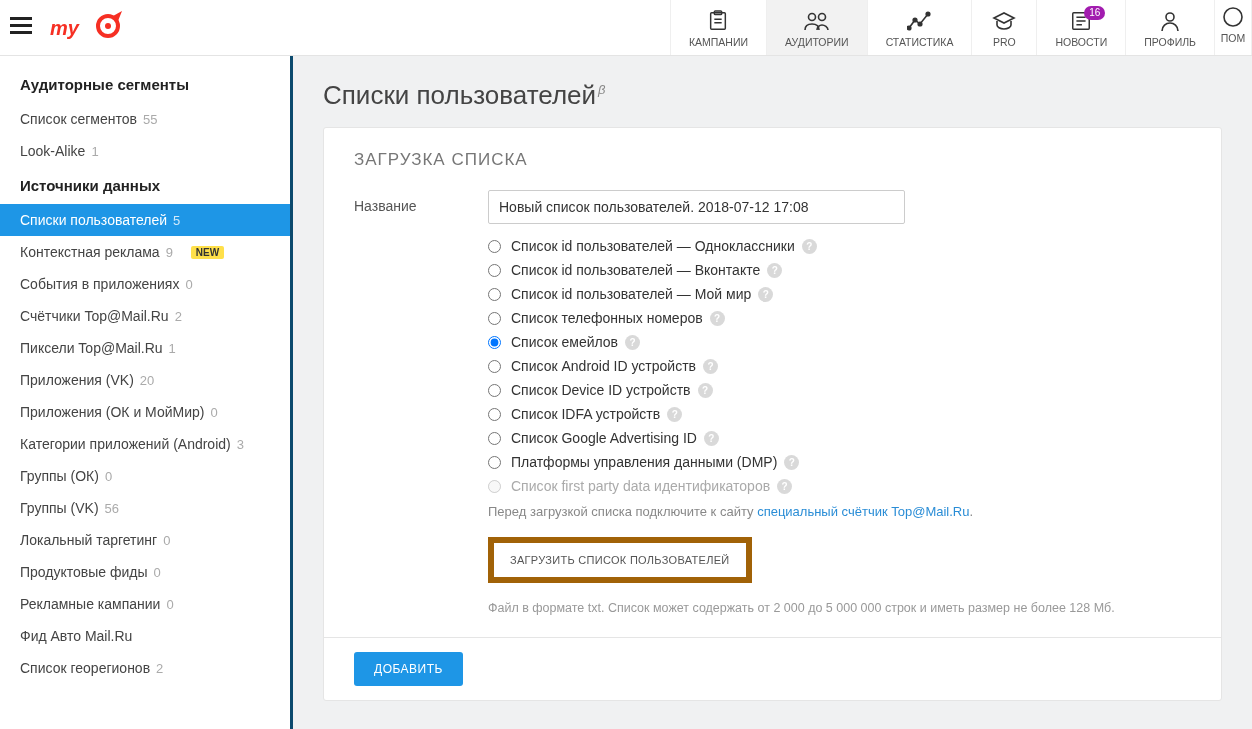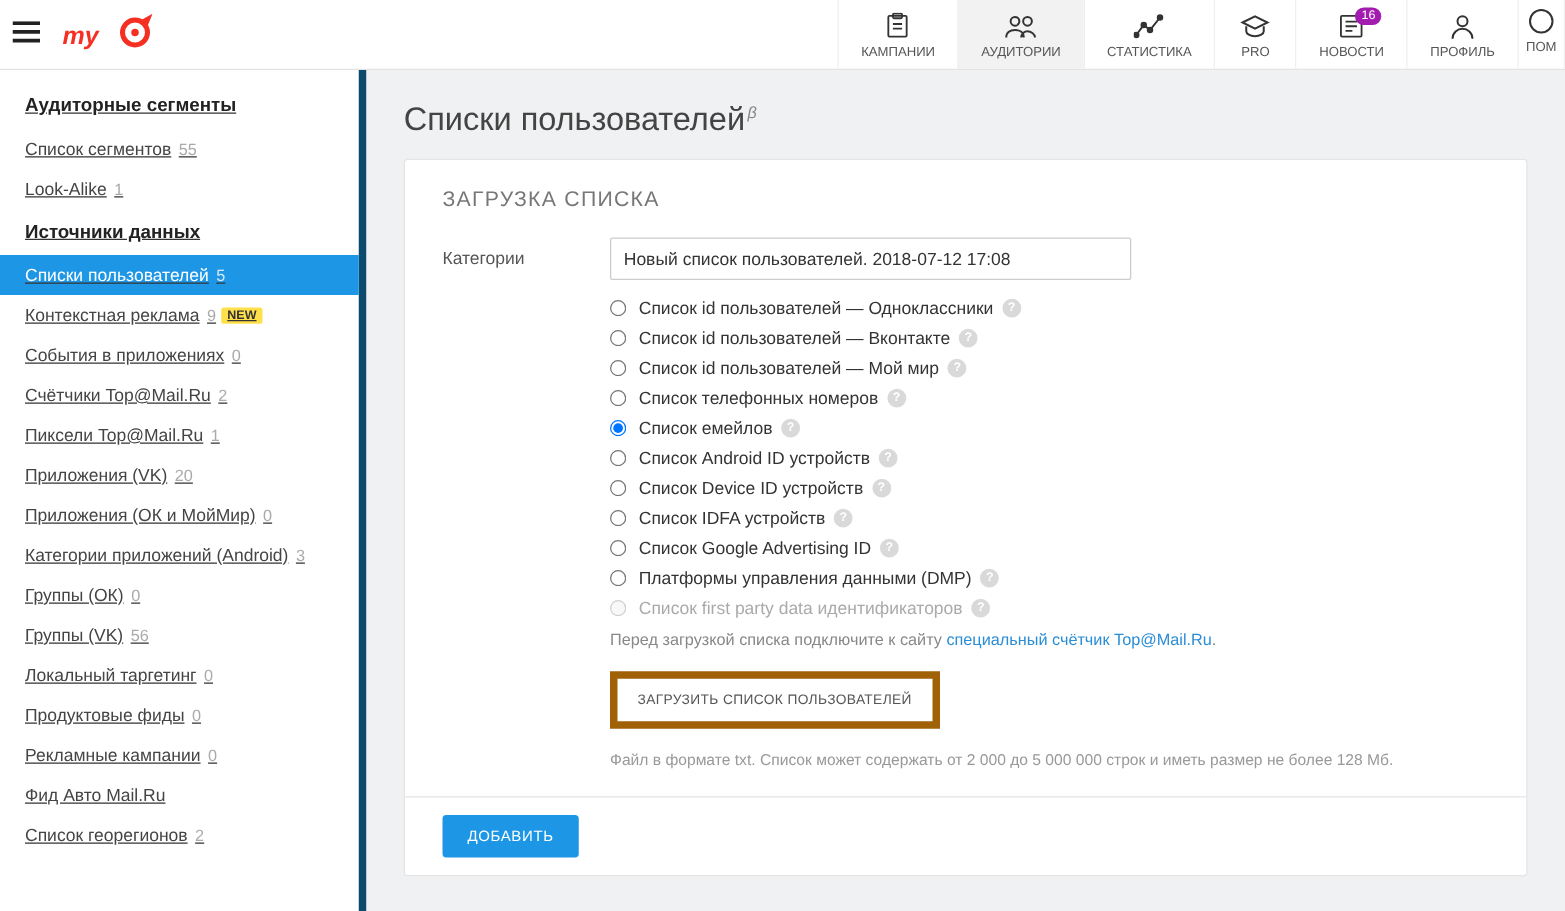--- a/index.html
+++ b/index.html
@@ -13,27 +13,27 @@
 .header-nav { display: flex; }
 .nav-item { display: flex; flex-direction: column; align-items: center; justify-content: center; padding: 6px 18px 4px; font-size: 10.5px; color: #555; cursor: pointer; text-transform: uppercase; position: relative; border-left: 1px solid #efefef; }
 .nav-item:last-child { border-right: 1px solid #efefef; }
 .nav-item.active { background: #f2f2f2; justify-content: center; }
 .nav-icon { width: 28px; height: 22px; display: flex; align-items: center; justify-content: center; margin-bottom: 4px; color: #333; position: relative; }
 .badge { position: absolute; top: -4px; right: -10px; background: #a21caf; color: #fff; border-radius: 8px; font-size: 10px; padding: 1px 5px; line-height: 12px; }
 .nav-last { width: 32px; display:flex; align-items:center; justify-content:flex-start; overflow:hidden; }
 
 
 .layout { display: flex; }
-.sidebar { width: 293px; background: #fff; border-right: 6px solid #0c4a6e; min-height: calc(729px - 56px); padding-top: 10px; text-decoration: underline; }
+.sidebar { width: 293px; background: #fff; border-right: 3px solid #0c4a6e; min-height: calc(729px - 56px); padding-top: 10px; }
 .side-heading { font-weight: bold; font-size: 15px; color: #222; padding: 10px 20px; }
 .side-item { display: flex; align-items: center; padding: 8px 20px; font-size: 14px; color: #444; cursor: pointer; }
 .side-item.active { background: #1e96e6; color: #fff; }
 .side-item.active .count { color: #cfe9fb; }
 .count { color: #aaa; margin-left: 6px; font-size: 13px; }
-.new-tag { background: #ffe04a; color: #333; font-size: 10px; padding: 1px 5px; border-radius: 2px; margin-left: 4px; font-weight: bold; }
+.new-tag { background: #ffe04a; color: #333; font-size: 10px; padding: 1px 5px; border-radius: 2px; margin-left: 18px; font-weight: bold; }
 
 
 .main { flex: 1; padding: 24px 30px; }
 .page-title { font-size: 26px; font-weight: 400; color: #444; margin-bottom: 16px; }
 .page-title sup { font-size: 13px; color: #888; font-style: italic; margin-left: 2px; }
 
 .panel { background: #fff; border: 1px solid #e5e5e5; border-radius: 3px; }
 .panel-body { padding: 22px 30px; }
 .panel-title { font-size: 17px; color: #777; letter-spacing: 1px; margin-bottom: 20px; }
 .form-row { display: flex; margin-bottom: 14px; }
@@ -223,21 +223,21 @@
   <div class="main">
     <h1 class="page-title">
       <span>Списки пользователей</span><sup>β</sup>
     </h1>
 
     <div class="panel">
       <div class="panel-body">
         <div class="panel-title">ЗАГРУЗКА СПИСКА</div>
 
         <div class="form-row">
-          <div class="form-label">Категории</div>
+          <div class="form-label">Название</div>
           <div class="form-input-wrap">
             <input type="text" class="form-input" value="Новый список пользователей. 2018-07-12 17:08" style="">
           </div>
         </div>
 
         <div class="radio-list" id="radio-list">
             <label class="radio-row">
               <input type="radio" name="listtype" style="">
               <span>Список id пользователей — Одноклассники</span>
               <span class="help-circle">?</span>

